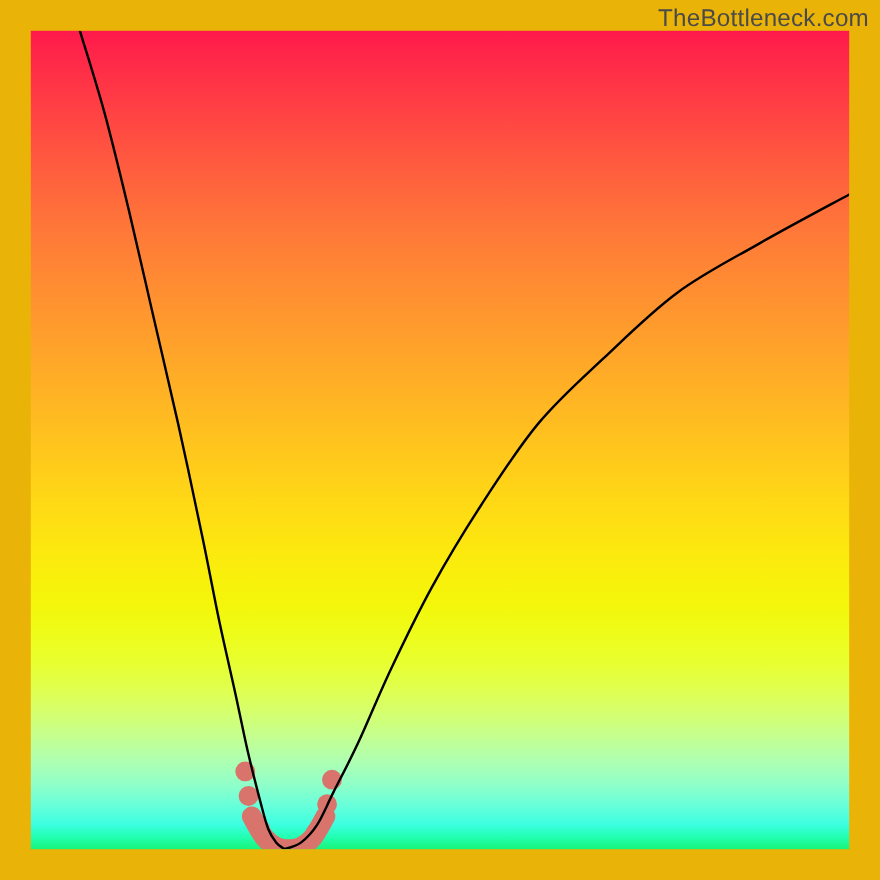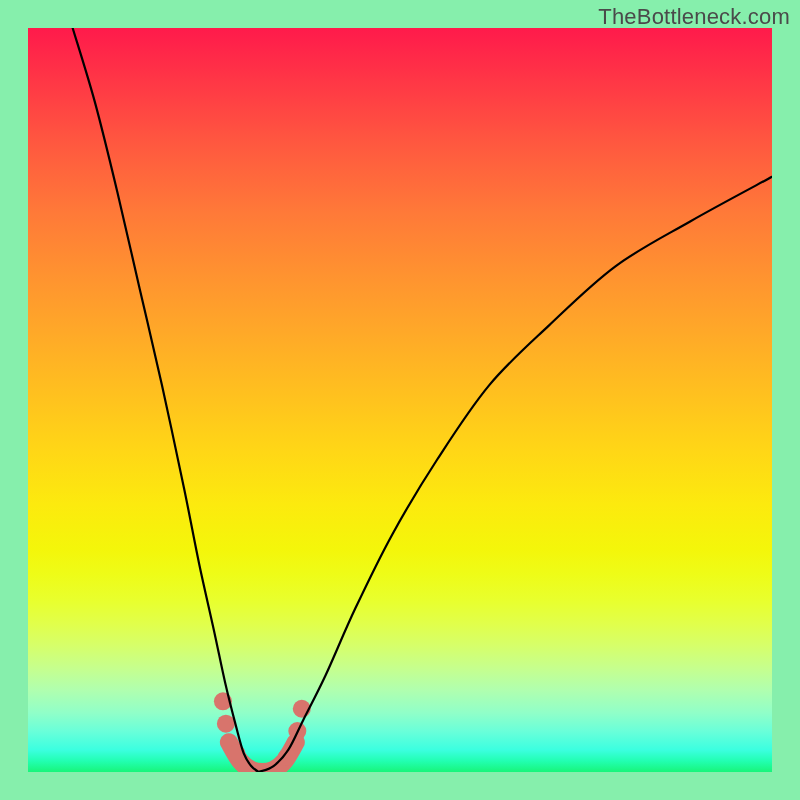--- a/index.html
+++ b/index.html
@@ -1,21 +1,21 @@
 <!DOCTYPE html>
 <html><head>
 <meta charset="utf-8">
 <style>
   * { margin: 0; padding: 0; box-sizing: border-box; }
   html, body { width: 800px; height: 800px; overflow: hidden; background: #000; }
   .frame {
     position: relative;
     width: 800px;
     height: 800px;
-    background: #86efac;
+    background: #eab308;
   }
   .watermark {
     position: absolute;
     top: 4px;
     right: 10px;
     font-family: Arial, Helvetica, sans-serif;
     font-size: 22px;
     font-weight: 500;
     color: #4a4a4a;
     letter-spacing: 0.2px;

